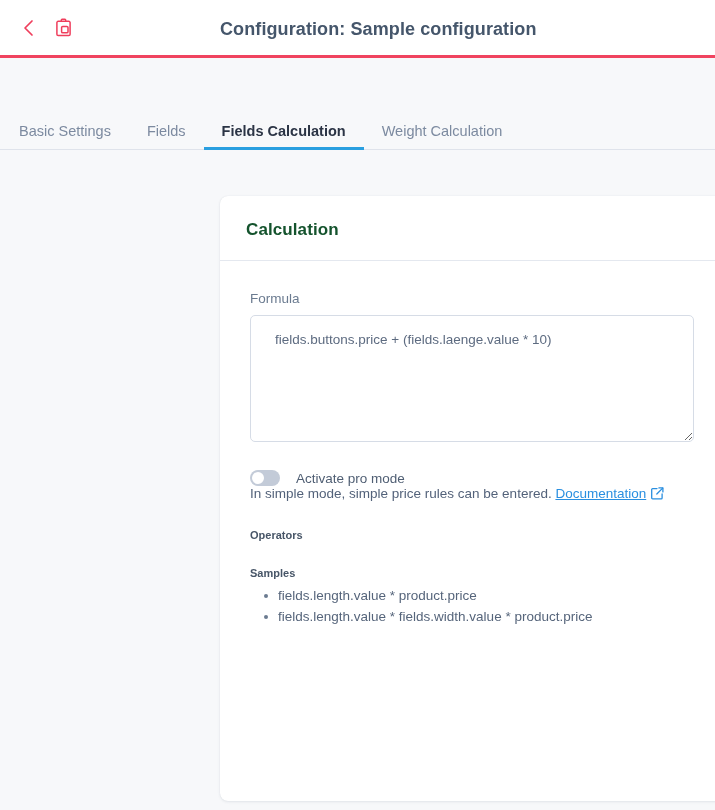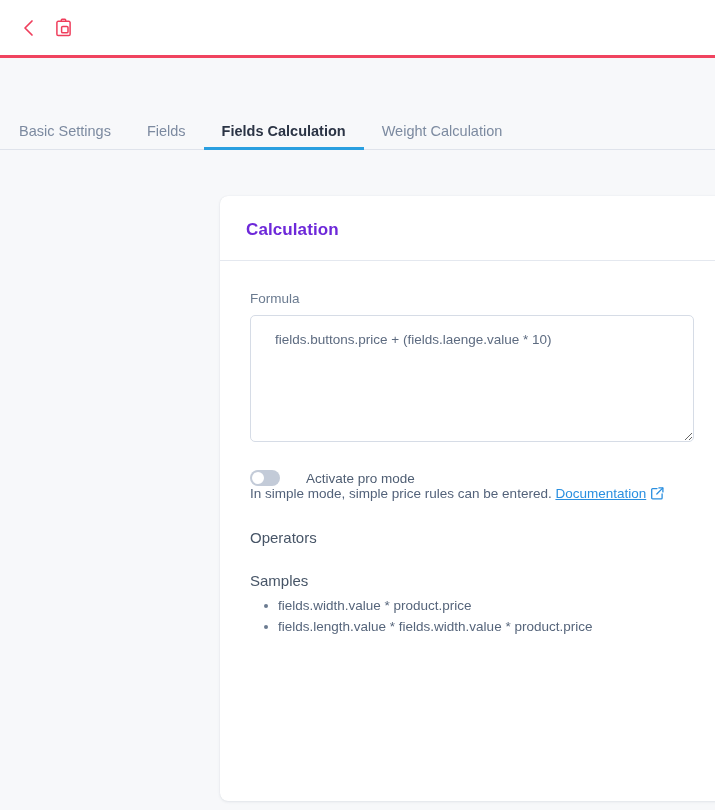--- a/index.html
+++ b/index.html
@@ -105,21 +105,21 @@
     min-height: 605px;
     overflow: hidden;
   }
   .card-header {
     padding: 24px 26px 20px 26px;
     border-bottom: 1px solid #e4e8ef;
   }
   .card-title {
     font-size: 17px;
     font-weight: 600;
-    color: #6d28d9;
+    color: #14532d;
     letter-spacing: 0.1px;
   }
   .card-body {
     padding: 30px 30px 30px 30px;
   }
 
   
   .field-label {
     font-size: 13.5px;
     color: #6b7b90;
@@ -139,21 +139,21 @@
     outline: none;
     line-height: 1.5;
     display: block;
   }
 
   
   .toggle-row {
     display: flex;
     align-items: center;
     margin-top: 28px;
-    gap: 26px;
+    gap: 16px;
   }
   .switch {
     width: 30px;
     height: 16px;
     border-radius: 9px;
     background: #c3cbd8;
     position: relative;
     cursor: pointer;
     flex: 0 0 auto;
   }
@@ -181,22 +181,22 @@
     cursor: pointer;
   }
   .ext-icon {
     display: inline-block;
     vertical-align: -2px;
     margin-left: 5px;
   }
 
   
   .section-title {
-    font-size: 15px;
-    font-weight: 400;
+    font-size: 11px;
+    font-weight: 700;
     color: #475567;
     margin-top: 26px;
     margin-bottom: 7px;
   }
   ul.bullets {
     margin: 0;
     padding-left: 28px;
     list-style: none;
   }
   ul.bullets li {
@@ -227,20 +227,21 @@
       </svg>
     </button>
     <button class="icon-btn">
       <svg width="17" height="19" viewBox="0 0 17 19">
         <path d="M3.2,3.3 h10.6 a1.3,1.3 0 0 1 1.3,1.3 v11.6 a1.3,1.3 0 0 1 -1.3,1.3 h-10.6 a1.3,1.3 0 0 1 -1.3,-1.3 v-11.6 a1.3,1.3 0 0 1 1.3,-1.3 z" fill="none" stroke="#ef3e5c" stroke-width="1.5"></path>
         <path d="M6.3,3.3 v-1.2 a0.8,0.8 0 0 1 0.8,-0.8 h2.8 a0.8,0.8 0 0 1 0.8,0.8 v1.2" fill="none" stroke="#ef3e5c" stroke-width="1.4"></path>
         <rect x="6.6" y="8.4" width="6.4" height="6.4" rx="1.1" fill="none" stroke="#ef3e5c" stroke-width="1.5"></rect>
       </svg>
     </button>
   </div>
+  <div class="page-title">Configuration: Sample configuration</div>
 </div>
 
 <div class="tabs-wrap">
   <div class="tabs">
     <button class="tab">Basic Settings</button>
     <button class="tab">Fields</button>
     <button class="tab active">Fields Calculation</button>
     <button class="tab">Weight Calculation</button>
   </div>
 </div>
@@ -268,18 +269,18 @@
         <path d="M6,1.6 H1.6 a0.9,0.9 0 0 0 -0.9,0.9 V11 a0.9,0.9 0 0 0 0.9,0.9 H10.2 a0.9,0.9 0 0 0 0.9,-0.9 V7" fill="none" stroke="#2a8fe0" stroke-width="1.3" stroke-linecap="round"></path>
         <polyline points="7.9,0.9 11.9,0.9 11.9,4.9" fill="none" stroke="#2a8fe0" stroke-width="1.3" stroke-linecap="round" stroke-linejoin="round"></polyline>
         <line x1="11.7" y1="1.1" x2="5.8" y2="7" stroke="#2a8fe0" stroke-width="1.3" stroke-linecap="round"></line>
       </svg></span>
     </div>
 
     <div class="section-title">Operators</div>
 
     <div class="section-title">Samples</div>
     <ul class="bullets">
-      <li>fields.width.value * product.price</li>
+      <li>fields.length.value * product.price</li>
       <li>fields.length.value * fields.width.value * product.price</li>
     </ul>
 
   </div>
 </div>
 
 </body></html>

